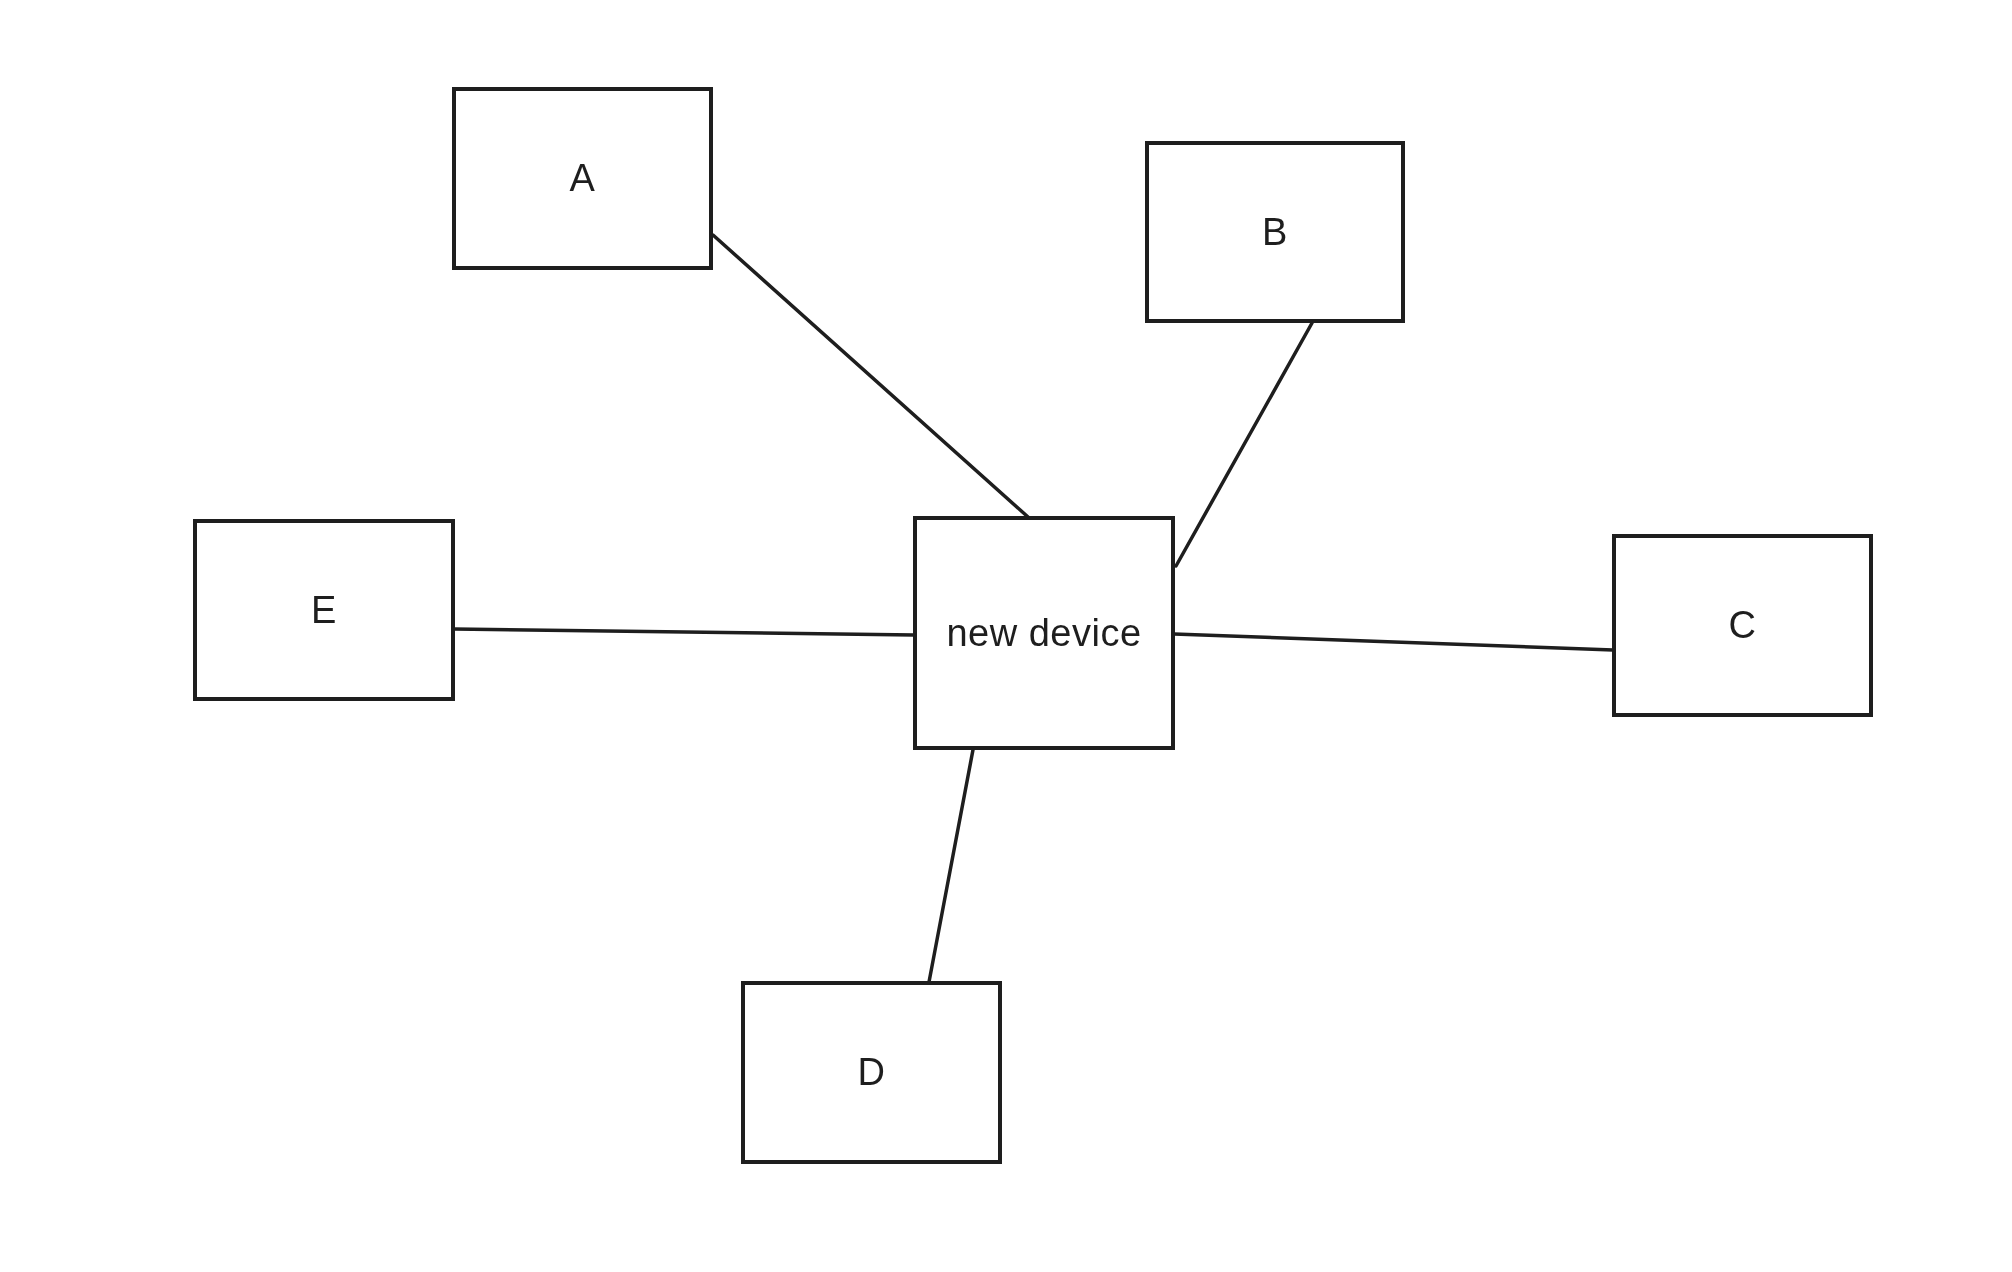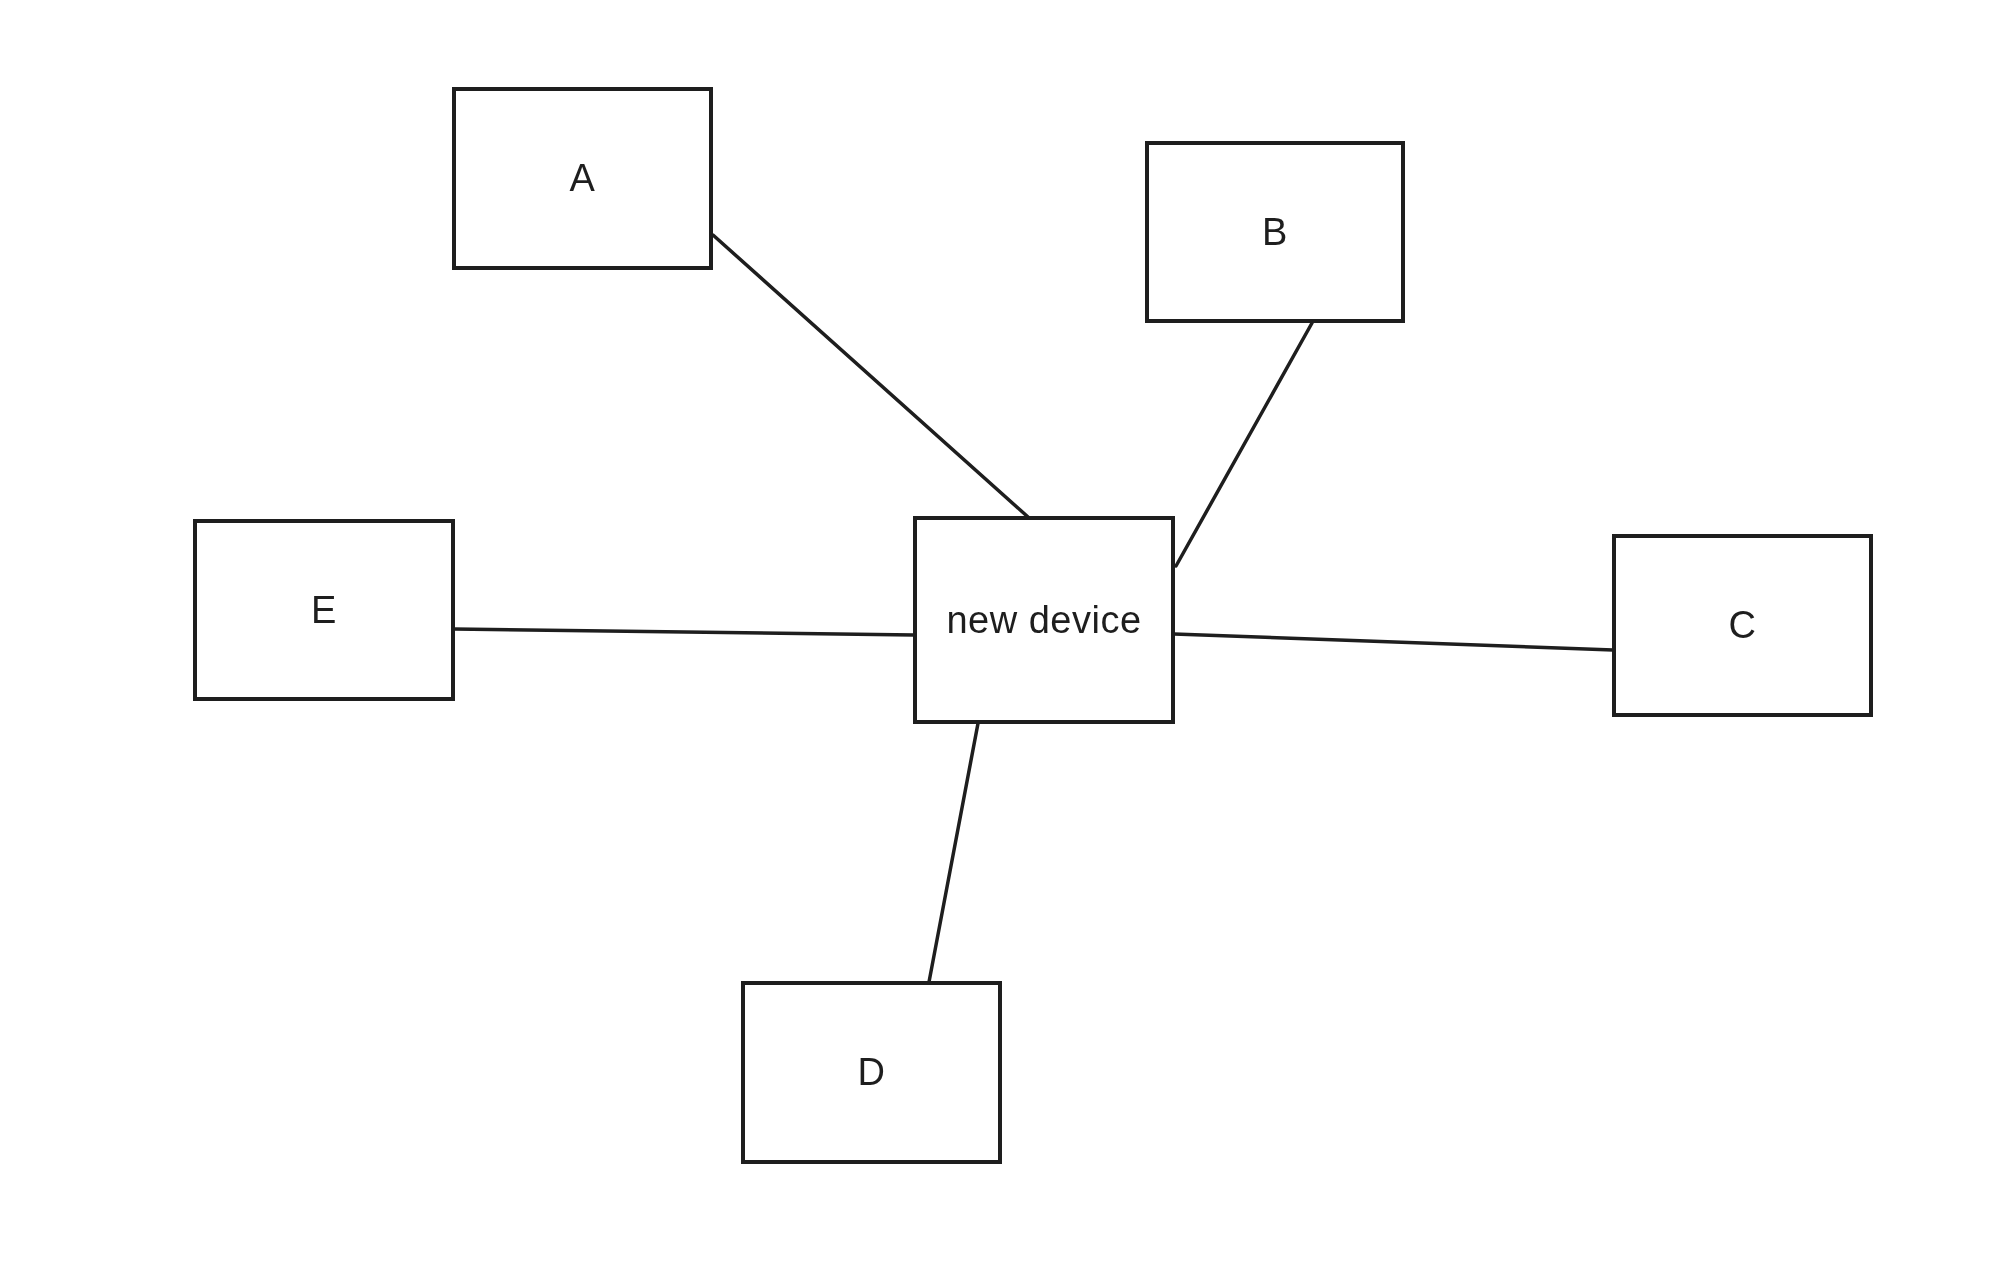--- a/index.html
+++ b/index.html
@@ -72,17 +72,17 @@
   </div>
 
   <div class="node" style="left: 741px; top: 981px; width: 261px; height: 183px;">
     <span class="node-label">D</span>
   </div>
 
   <div class="node" style="left: 193px; top: 519px; width: 262px; height: 182px;">
     <span class="node-label">E</span>
   </div>
 
-  <div class="node" style="left: 913px; top: 516px; width: 262px; height: 208px;">
+  <div class="node" style="left: 913px; top: 516px; width: 262px; height: 234px;">
     <span class="node-label">new device</span>
   </div>
 
 </div>
 
 </body></html>

